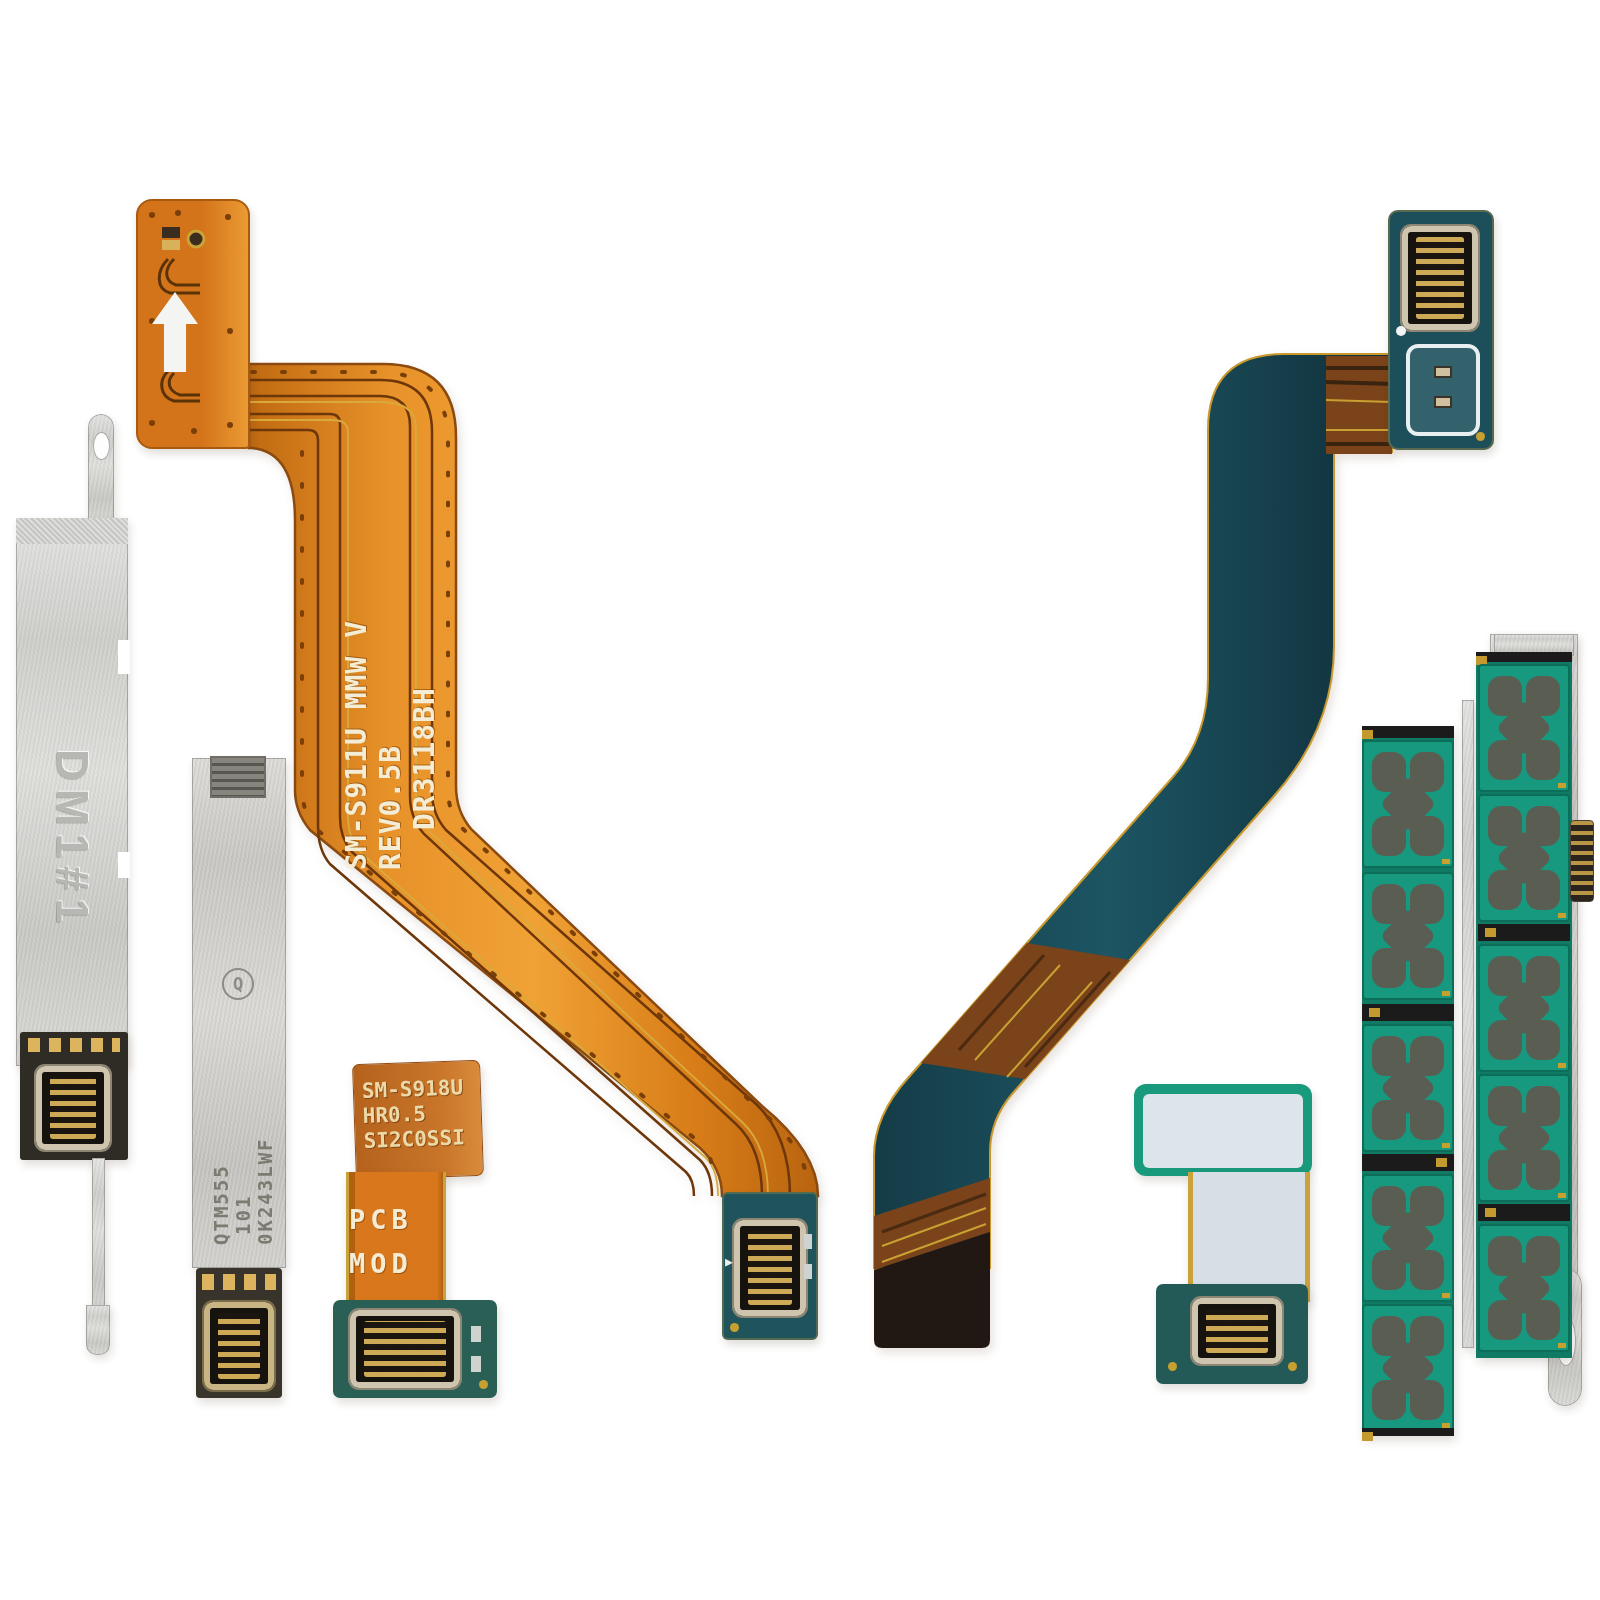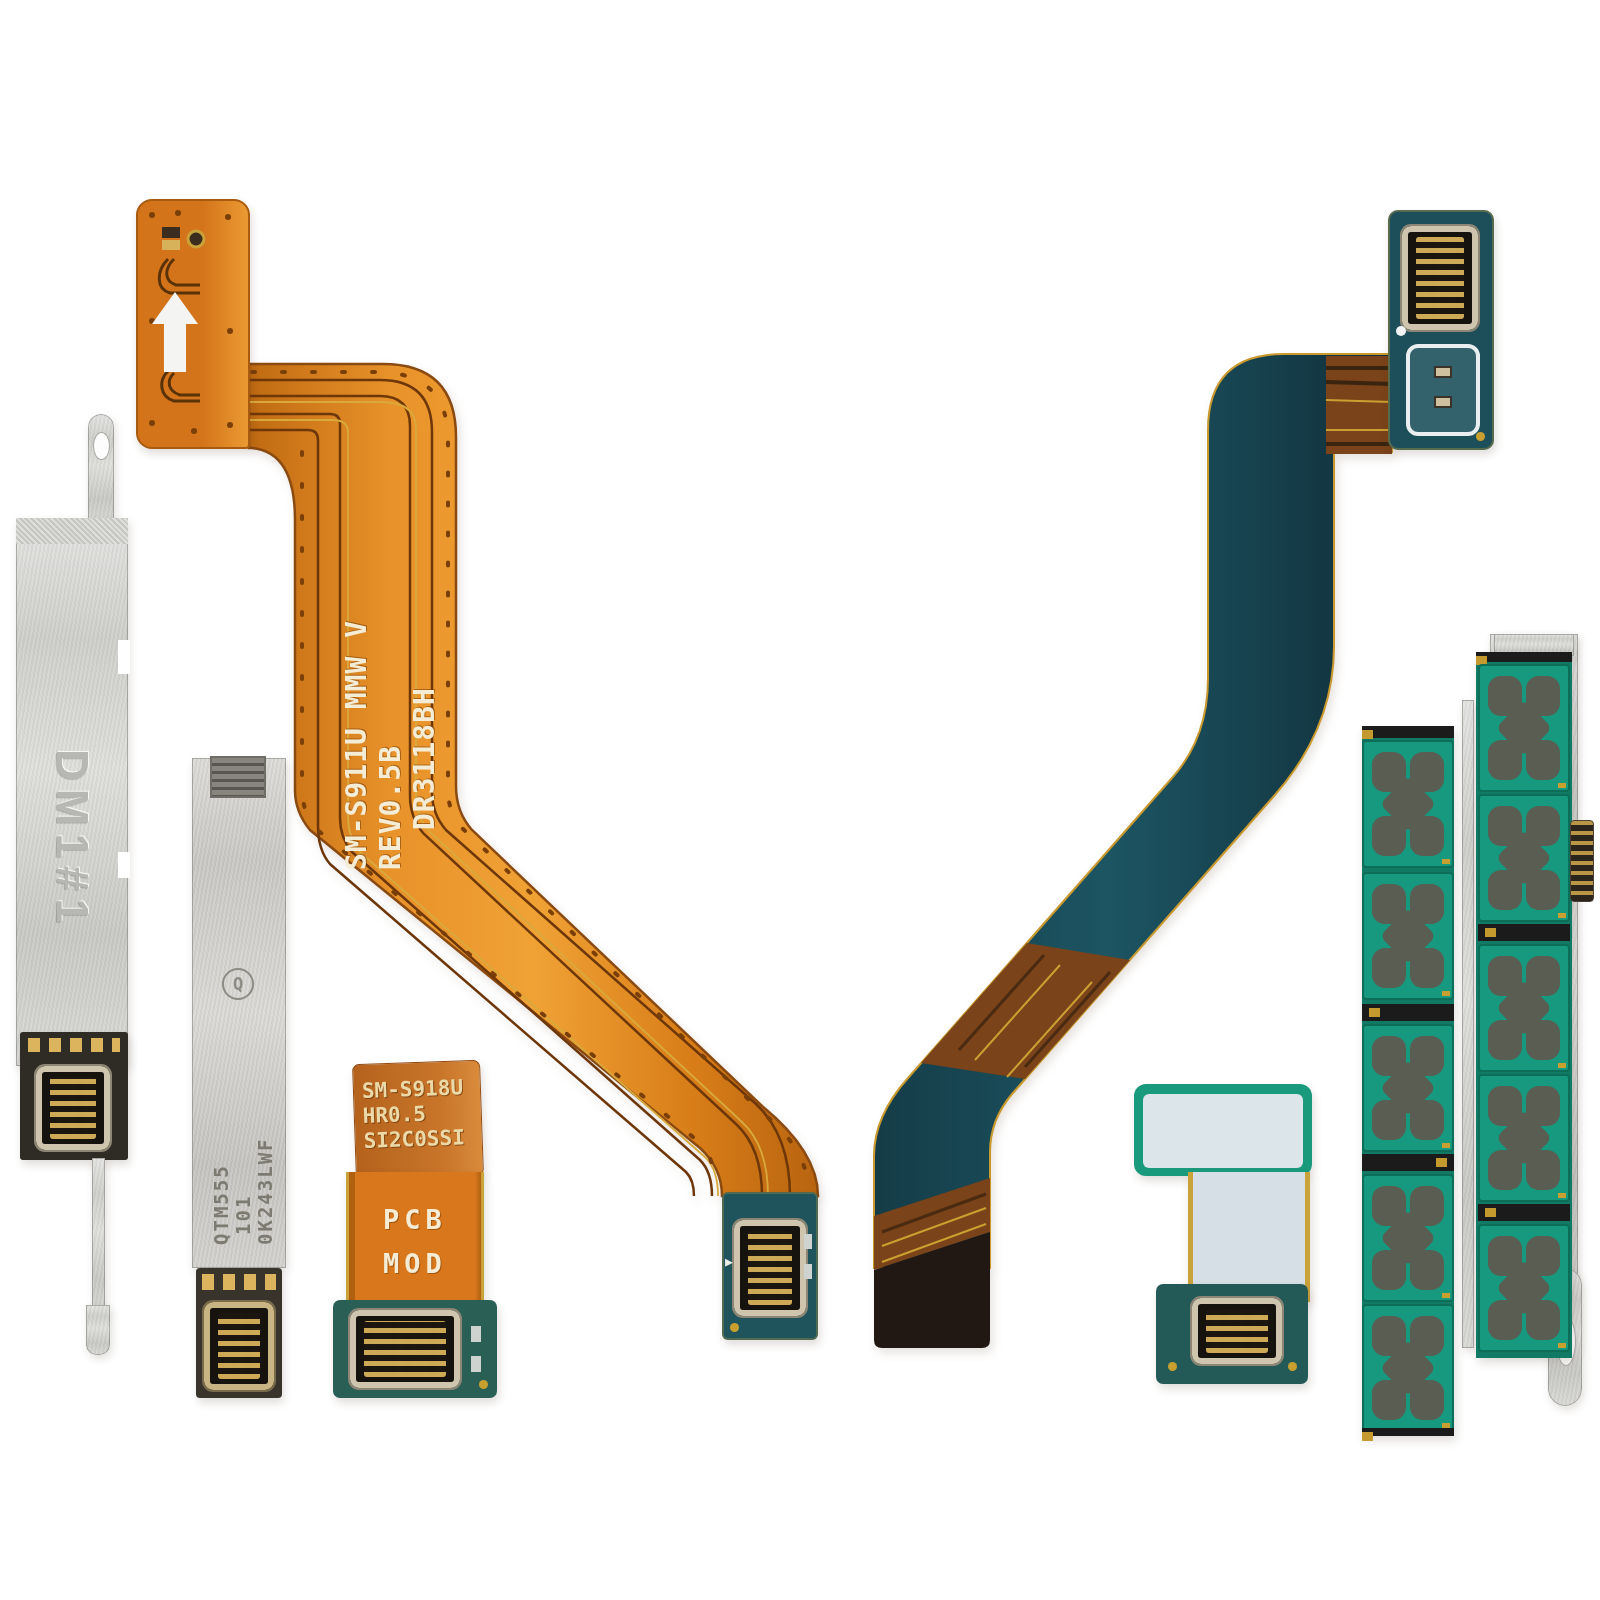--- a/index.html
+++ b/index.html
@@ -182,24 +182,24 @@
     <div class="abs" style="left:82px;top:72px;width:8px;height:15px;background:#cfd3d0;"></div>
   </div>
 
   <div class="abs shadow stickertxt" style="left:354px;top:1062px;width:128px;height:116px;transform:rotate(-2deg);
        background:linear-gradient(90deg,#b5621d,#c9762b 70%,#d98b3a);border-radius:7px;border:1px solid #91490f;
        font-size:21px;line-height:25px;padding:14px 0 0 8px;box-sizing:border-box;">
     <div>SM-S918U</div>
     <div>HR0.5</div>
     <div>SI2C0SSI</div>
   </div>
-  <div class="abs shadow" style="left:346px;top:1172px;width:138px;height:134px;
+  <div class="abs shadow" style="left:346px;top:1172px;width:100px;height:134px;
        background:linear-gradient(90deg,#b0600f 0 6px,#d9771c 6px calc(100% - 6px),#b0600f);
        border-left:3px solid #caa23a;border-right:3px solid #caa23a;
-       color:#f4ecd4;font-weight:bold;font-size:27px;letter-spacing:5px;text-align:center;padding-top:26px;box-sizing:border-box;
+       color:#f4ecd4;font-weight:bold;font-size:27px;letter-spacing:5px;padding-top:26px;box-sizing:border-box;
        text-shadow:1px 1px 0 rgba(120,60,0,.55);line-height:44px;">
     <div>PCB</div>
     <div>MOD</div>
   </div>
   <div class="abs shadow" style="left:333px;top:1300px;width:164px;height:98px;background:#2a5f56;border-radius:7px;">
     <div class="socket" style="left:17px;top:10px;width:98px;height:66px;">
       <div class="pins"></div>
     </div>
     <div class="abs" style="left:138px;top:26px;width:10px;height:16px;background:#cfd3d0;"></div>
     <div class="abs" style="left:138px;top:56px;width:10px;height:16px;background:#cfd3d0;"></div>

